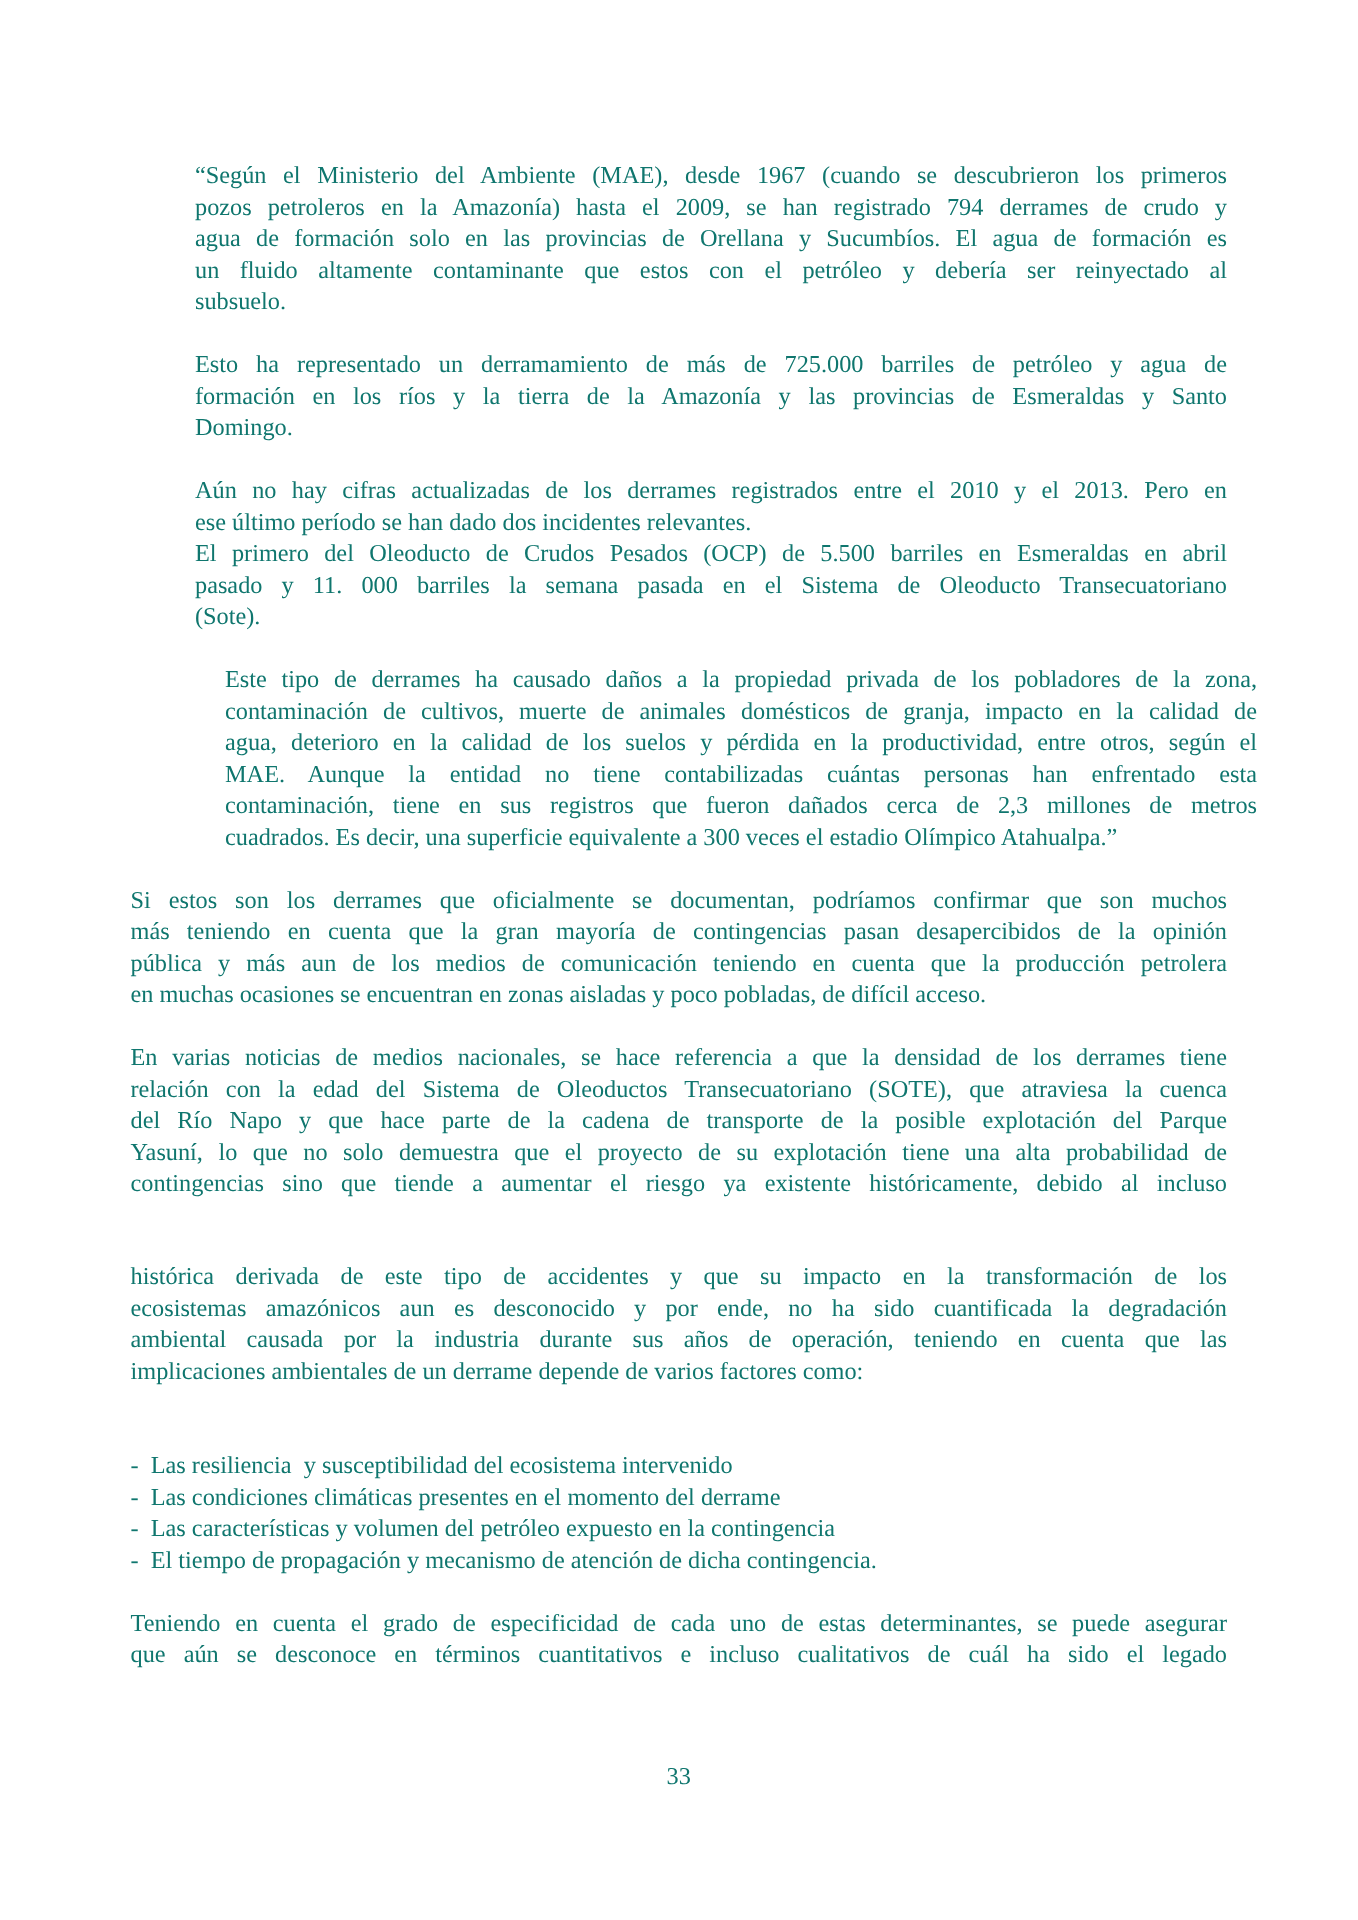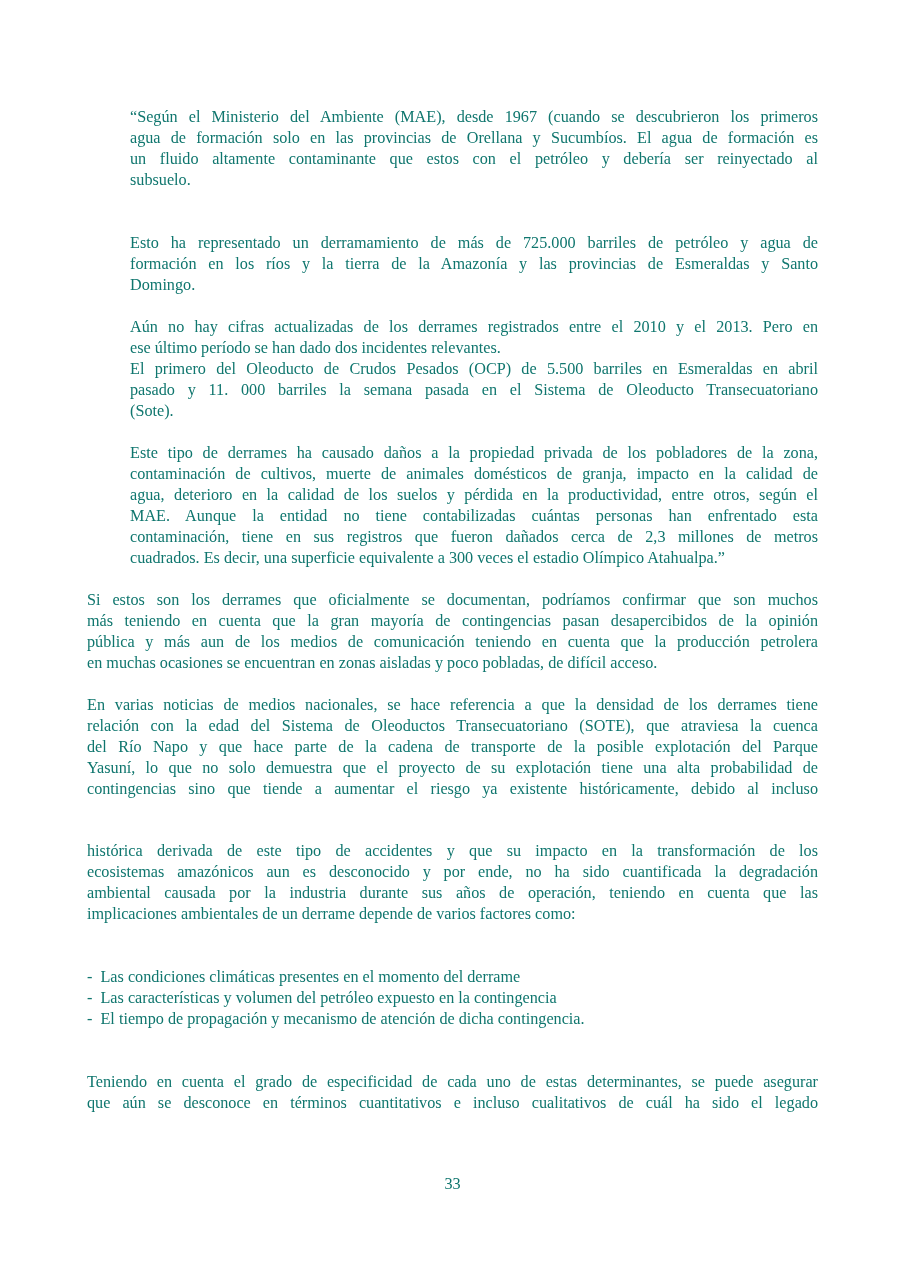--- a/index.html
+++ b/index.html
@@ -23,40 +23,41 @@
     font-family: "Liberation Serif", serif; font-size: 16.2px; line-height: 21px;
   }
 </style>
 </head>
 <body>
 
 <div class="page">
 
   <div class="block quote" style="top:107px;">
     <span class="line">“Según el Ministerio del Ambiente (MAE), desde 1967 (cuando se descubrieron los primeros</span>
+    <span class="line">pozos petroleros en la Amazonía) hasta el 2009, se han registrado 794 derrames de crudo y</span>
     <span class="line">agua de formación solo en las provincias de Orellana y Sucumbíos. El agua de formación es</span>
     <span class="line">un fluido altamente contaminante que estos con el petróleo y debería ser reinyectado al</span>
     <span class="line last">subsuelo.</span>
   </div>
 
   <div class="block quote" style="top:233px;">
     <span class="line">Esto ha representado un derramamiento de más de 725.000 barriles de petróleo y agua de</span>
     <span class="line">formación en los ríos y la tierra de la Amazonía y las provincias de Esmeraldas y Santo</span>
     <span class="line last">Domingo.</span>
   </div>
 
   <div class="block quote" style="top:317px;">
     <span class="line">Aún no hay cifras actualizadas de los derrames registrados entre el 2010 y el 2013. Pero en</span>
     <span class="line last">ese último período se han dado dos incidentes relevantes.</span>
     <span class="line">El primero del Oleoducto de Crudos Pesados (OCP) de 5.500 barriles en Esmeraldas en abril</span>
     <span class="line">pasado y 11. 000 barriles la semana pasada en el Sistema de Oleoducto Transecuatoriano</span>
     <span class="line last">(Sote).</span>
   </div>
 
-  <div class="block quote" style="top:443px;">
+  <div class="block quote" style="top:443px;margin-left:20px;">
     <span class="line">Este tipo de derrames ha causado daños a la propiedad privada de los pobladores de la zona,</span>
     <span class="line">contaminación de cultivos, muerte de animales domésticos de granja, impacto en la calidad de</span>
     <span class="line">agua, deterioro en la calidad de los suelos y pérdida en la productividad, entre otros, según el</span>
     <span class="line">MAE. Aunque la entidad no tiene contabilizadas cuántas personas han enfrentado esta</span>
     <span class="line">contaminación, tiene en sus registros que fueron dañados cerca de 2,3 millones de metros</span>
     <span class="line last">cuadrados. Es decir, una superficie equivalente a 300 veces el estadio Olímpico Atahualpa.”</span>
   </div>
 
   <div class="block body-block" style="top:590px;">
     <span class="line">Si estos son los derrames que oficialmente se documentan, podríamos confirmar que son muchos</span>
@@ -74,20 +75,21 @@
   </div>
 
   <div class="block body-block" style="top:841px;">
     <span class="line">histórica derivada de este tipo de accidentes y que su impacto en la transformación de los</span>
     <span class="line">ecosistemas amazónicos aun es desconocido y por ende, no ha sido cuantificada la degradación</span>
     <span class="line">ambiental causada por la industria durante sus años de operación, teniendo en cuenta que las</span>
     <span class="line last">implicaciones ambientales de un derrame depende de varios factores como:</span>
   </div>
 
   <div class="block body-block" style="top:967px;">
+    <span class="list-item">-  Las resiliencia  y susceptibilidad del ecosistema intervenido</span>
     <span class="list-item">-  Las condiciones climáticas presentes en el momento del derrame</span>
     <span class="list-item">-  Las características y volumen del petróleo expuesto en la contingencia</span>
     <span class="list-item">-  El tiempo de propagación y mecanismo de atención de dicha contingencia.</span>
   </div>
 
   <div class="block body-block" style="top:1072px;">
     <span class="line">Teniendo en cuenta el grado de especificidad de cada uno de estas determinantes, se puede asegurar</span>
     <span class="line">que  aún se desconoce en términos cuantitativos e incluso cualitativos de cuál ha sido el legado</span>
   </div>
 

